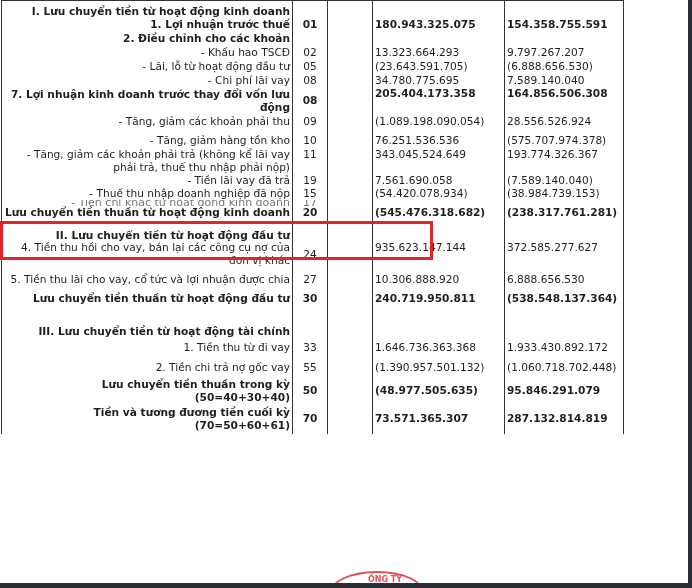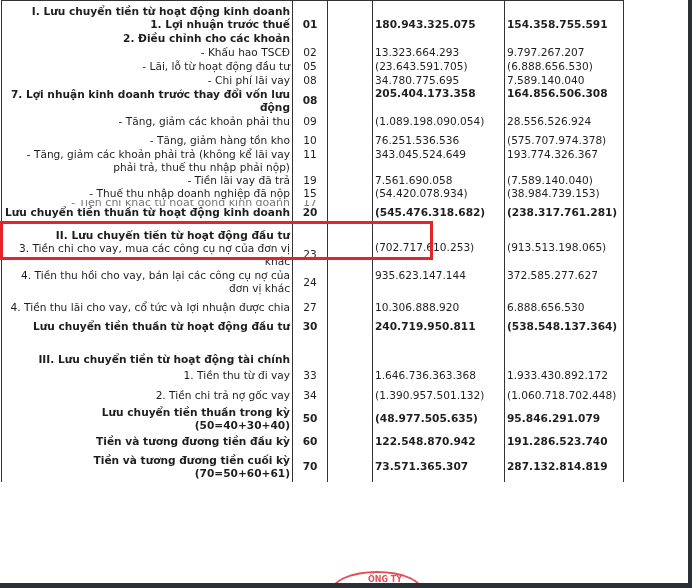--- a/index.html
+++ b/index.html
@@ -143,36 +143,29 @@
         <td class="num" style="vertical-align:top">(545.476.318.682)</td>
         <td class="num" style="vertical-align:top">(238.317.761.281)</td>
       </tr>
       <tr class="bold" style="height:11px">
         <td class="lbl" style="line-height:10px;overflow:hidden">II. Lưu chuyển tiền từ hoạt động đầu tư</td>
         <td></td>
           <td></td>
           <td></td>
           <td></td>
       </tr>
-      <tr style="height:28px">
-        <td class="lbl">3. Tiền chi cho vay, mua các công cụ nợ của đơn vị khác</td>
-        <td class="code">23</td>
-          <td></td>
-        <td class="num" style="vertical-align:top">(702.717.610.253)</td>
-        <td class="num" style="vertical-align:top">(913.513.198.065)</td>
-      </tr>
       <tr style="height:27px">
         <td class="lbl">4. Tiền thu hồi cho vay, bán lại các công cụ nợ của đơn vị khác</td>
         <td class="code">24</td>
           <td></td>
         <td class="num" style="vertical-align:top">935.623.147.144</td>
         <td class="num" style="vertical-align:top">372.585.277.627</td>
       </tr>
       <tr style="height:24px">
-        <td class="lbl">4. Tiền thu lãi cho vay, cổ tức và lợi nhuận được chia</td>
+        <td class="lbl">5. Tiền thu lãi cho vay, cổ tức và lợi nhuận được chia</td>
         <td class="code">27</td>
           <td></td>
         <td class="num">10.306.888.920</td>
         <td class="num">6.888.656.530</td>
       </tr>
       <tr class="bold" style="height:24px">
         <td class="lbl" style="vertical-align:top">Lưu chuyển tiền thuần từ hoạt động đầu tư</td>
         <td class="code" style="vertical-align:top">30</td>
           <td></td>
         <td class="num" style="vertical-align:top">240.719.950.811</td>
@@ -187,39 +180,32 @@
       </tr>
       <tr style="height:20px">
         <td class="lbl">1. Tiền thu từ đi vay</td>
         <td class="code">33</td>
           <td></td>
         <td class="num">1.646.736.363.368</td>
         <td class="num">1.933.430.892.172</td>
       </tr>
       <tr style="height:20px">
         <td class="lbl">2. Tiền chi trả nợ gốc vay</td>
-        <td class="code">34</td>
+        <td class="code">55</td>
           <td></td>
         <td class="num">(1.390.957.501.132)</td>
         <td class="num">(1.060.718.702.448)</td>
       </tr>
       <tr class="bold" style="height:26px">
         <td class="lbl">Lưu chuyển tiền thuần trong kỳ (50=40+30+40)</td>
         <td class="code">50</td>
           <td></td>
         <td class="num">(48.977.505.635)</td>
         <td class="num">95.846.291.079</td>
       </tr>
-      <tr class="bold" style="height:20px">
-        <td class="lbl">Tiền và tương đương tiền đầu kỳ</td>
-        <td class="code">60</td>
-          <td></td>
-        <td class="num">122.548.870.942</td>
-        <td class="num">191.286.523.740</td>
-      </tr>
       <tr class="bold" style="height:30px">
         <td class="lbl">Tiền và tương đương tiền cuối kỳ (70=50+60+61)</td>
         <td class="code">70</td>
           <td></td>
         <td class="num">73.571.365.307</td>
         <td class="num">287.132.814.819</td>
       </tr>
     </tbody>
   </table>
 

